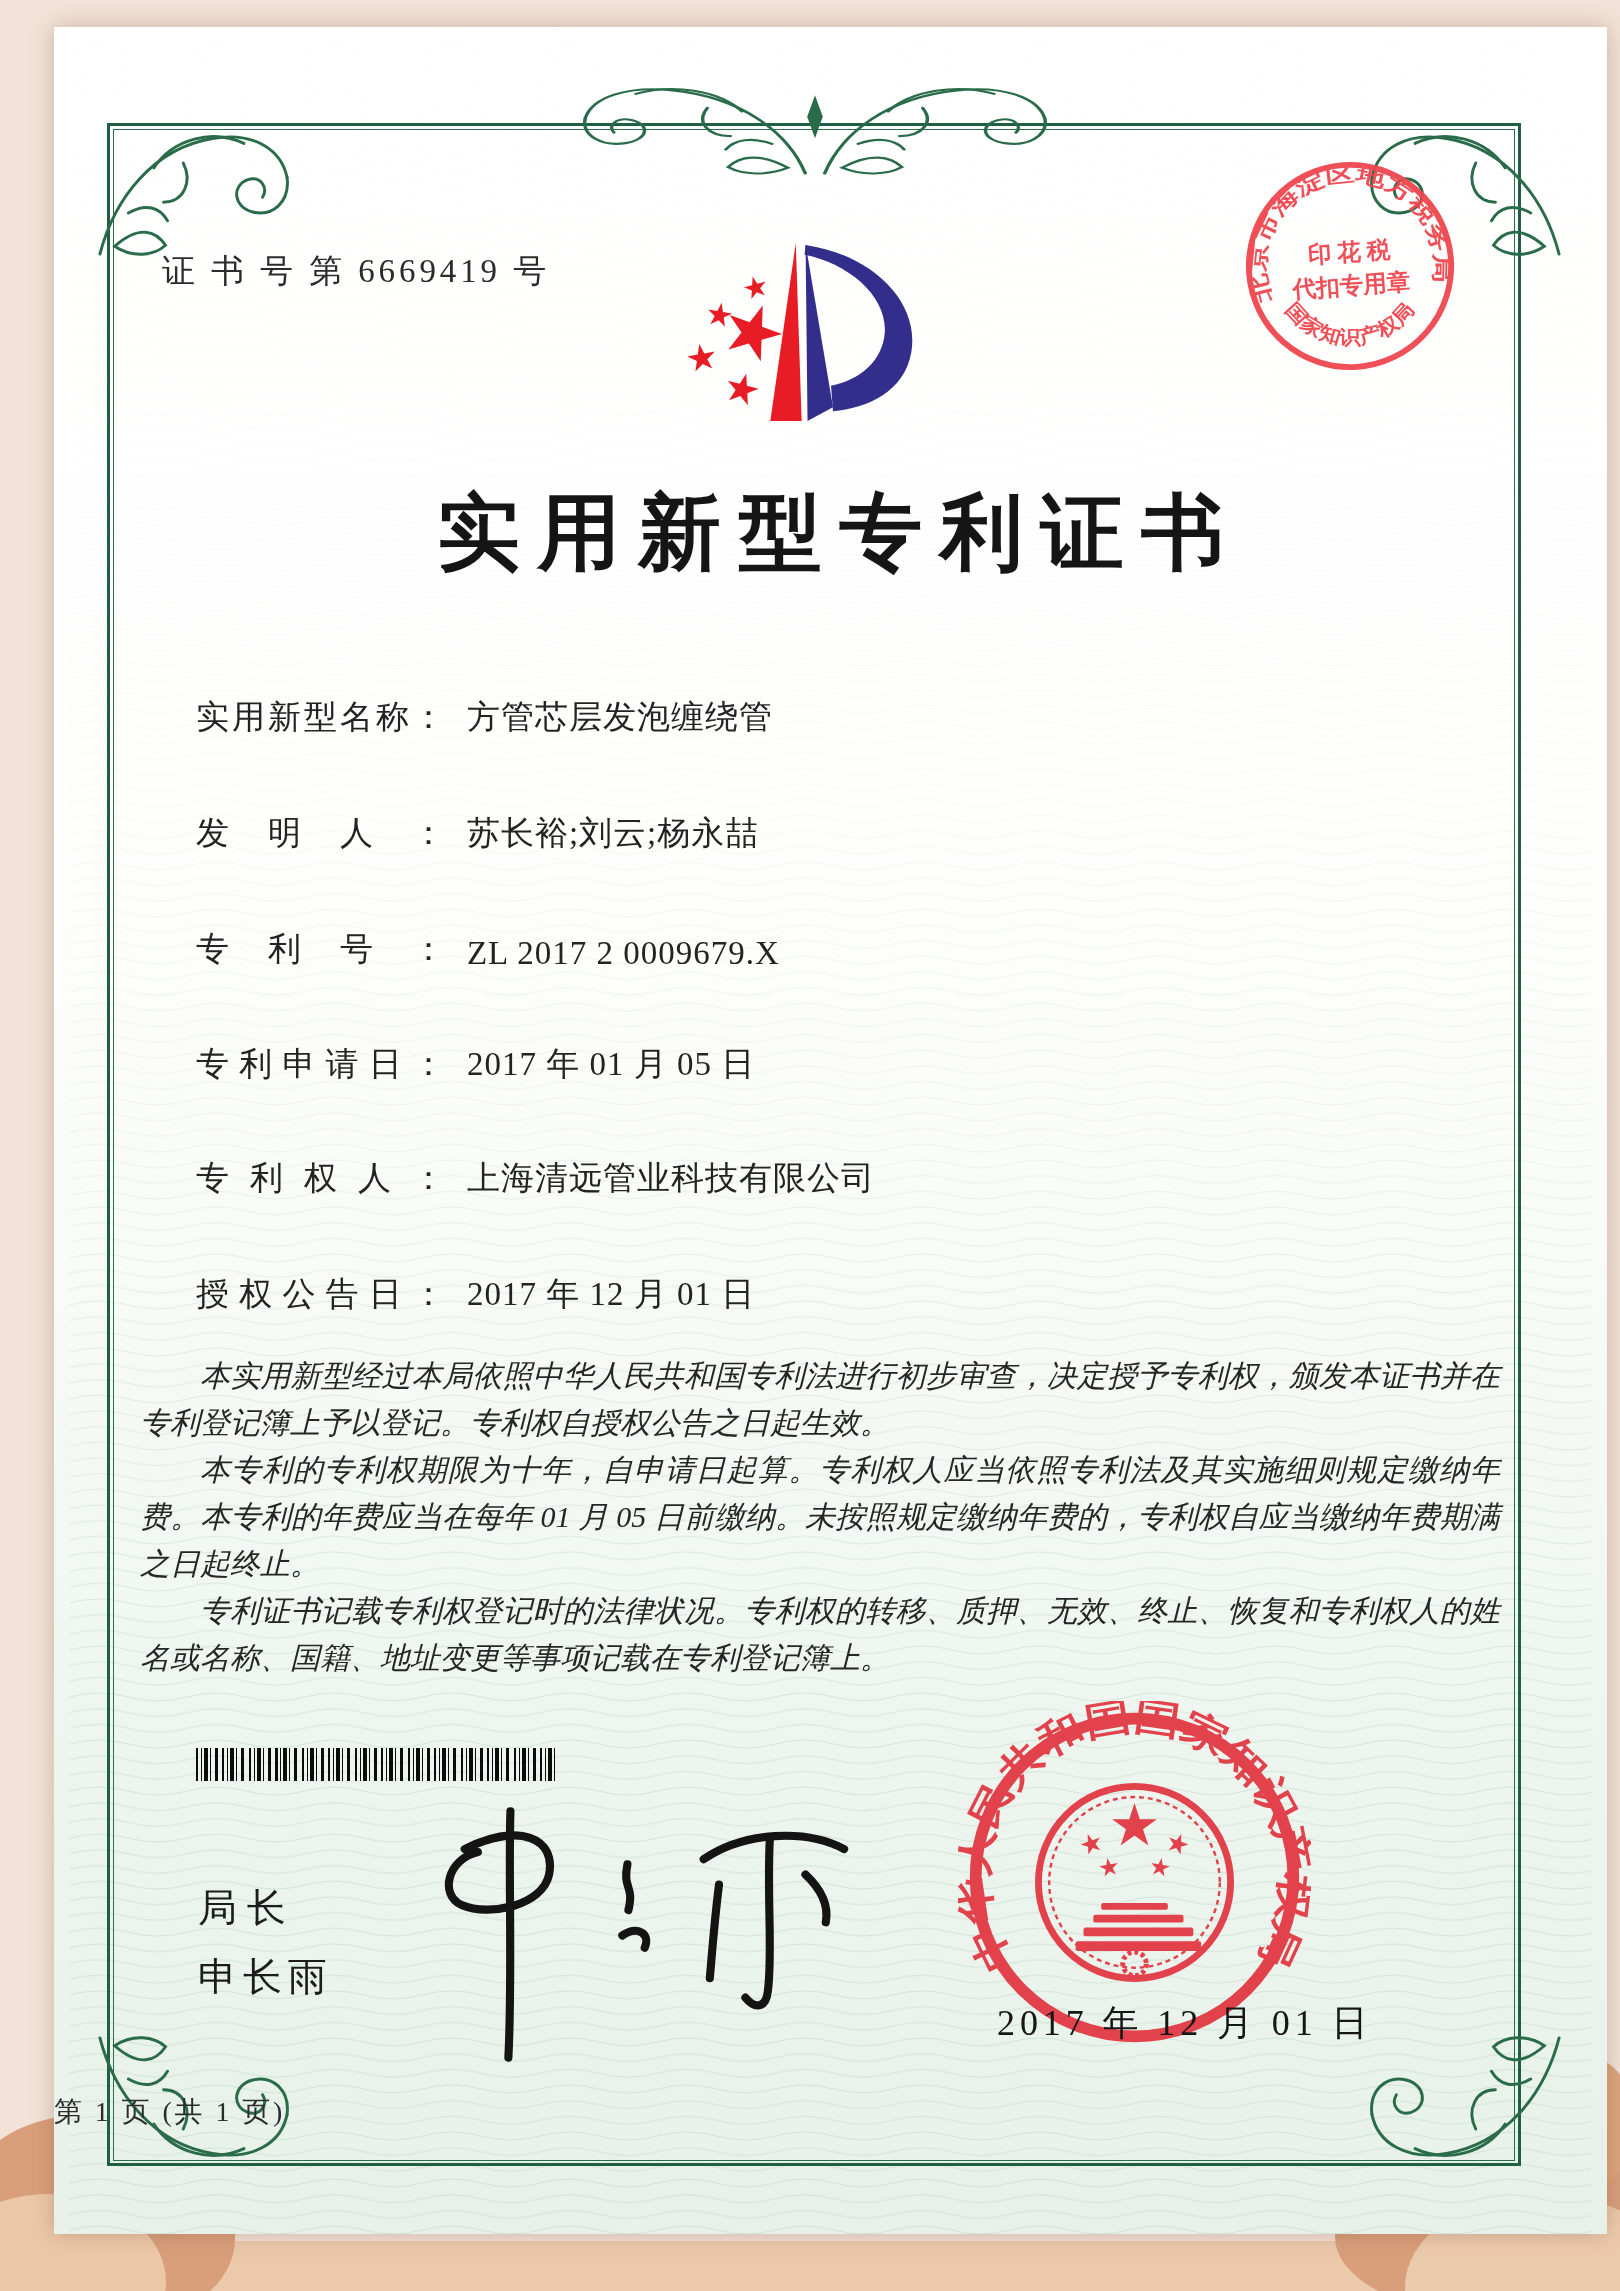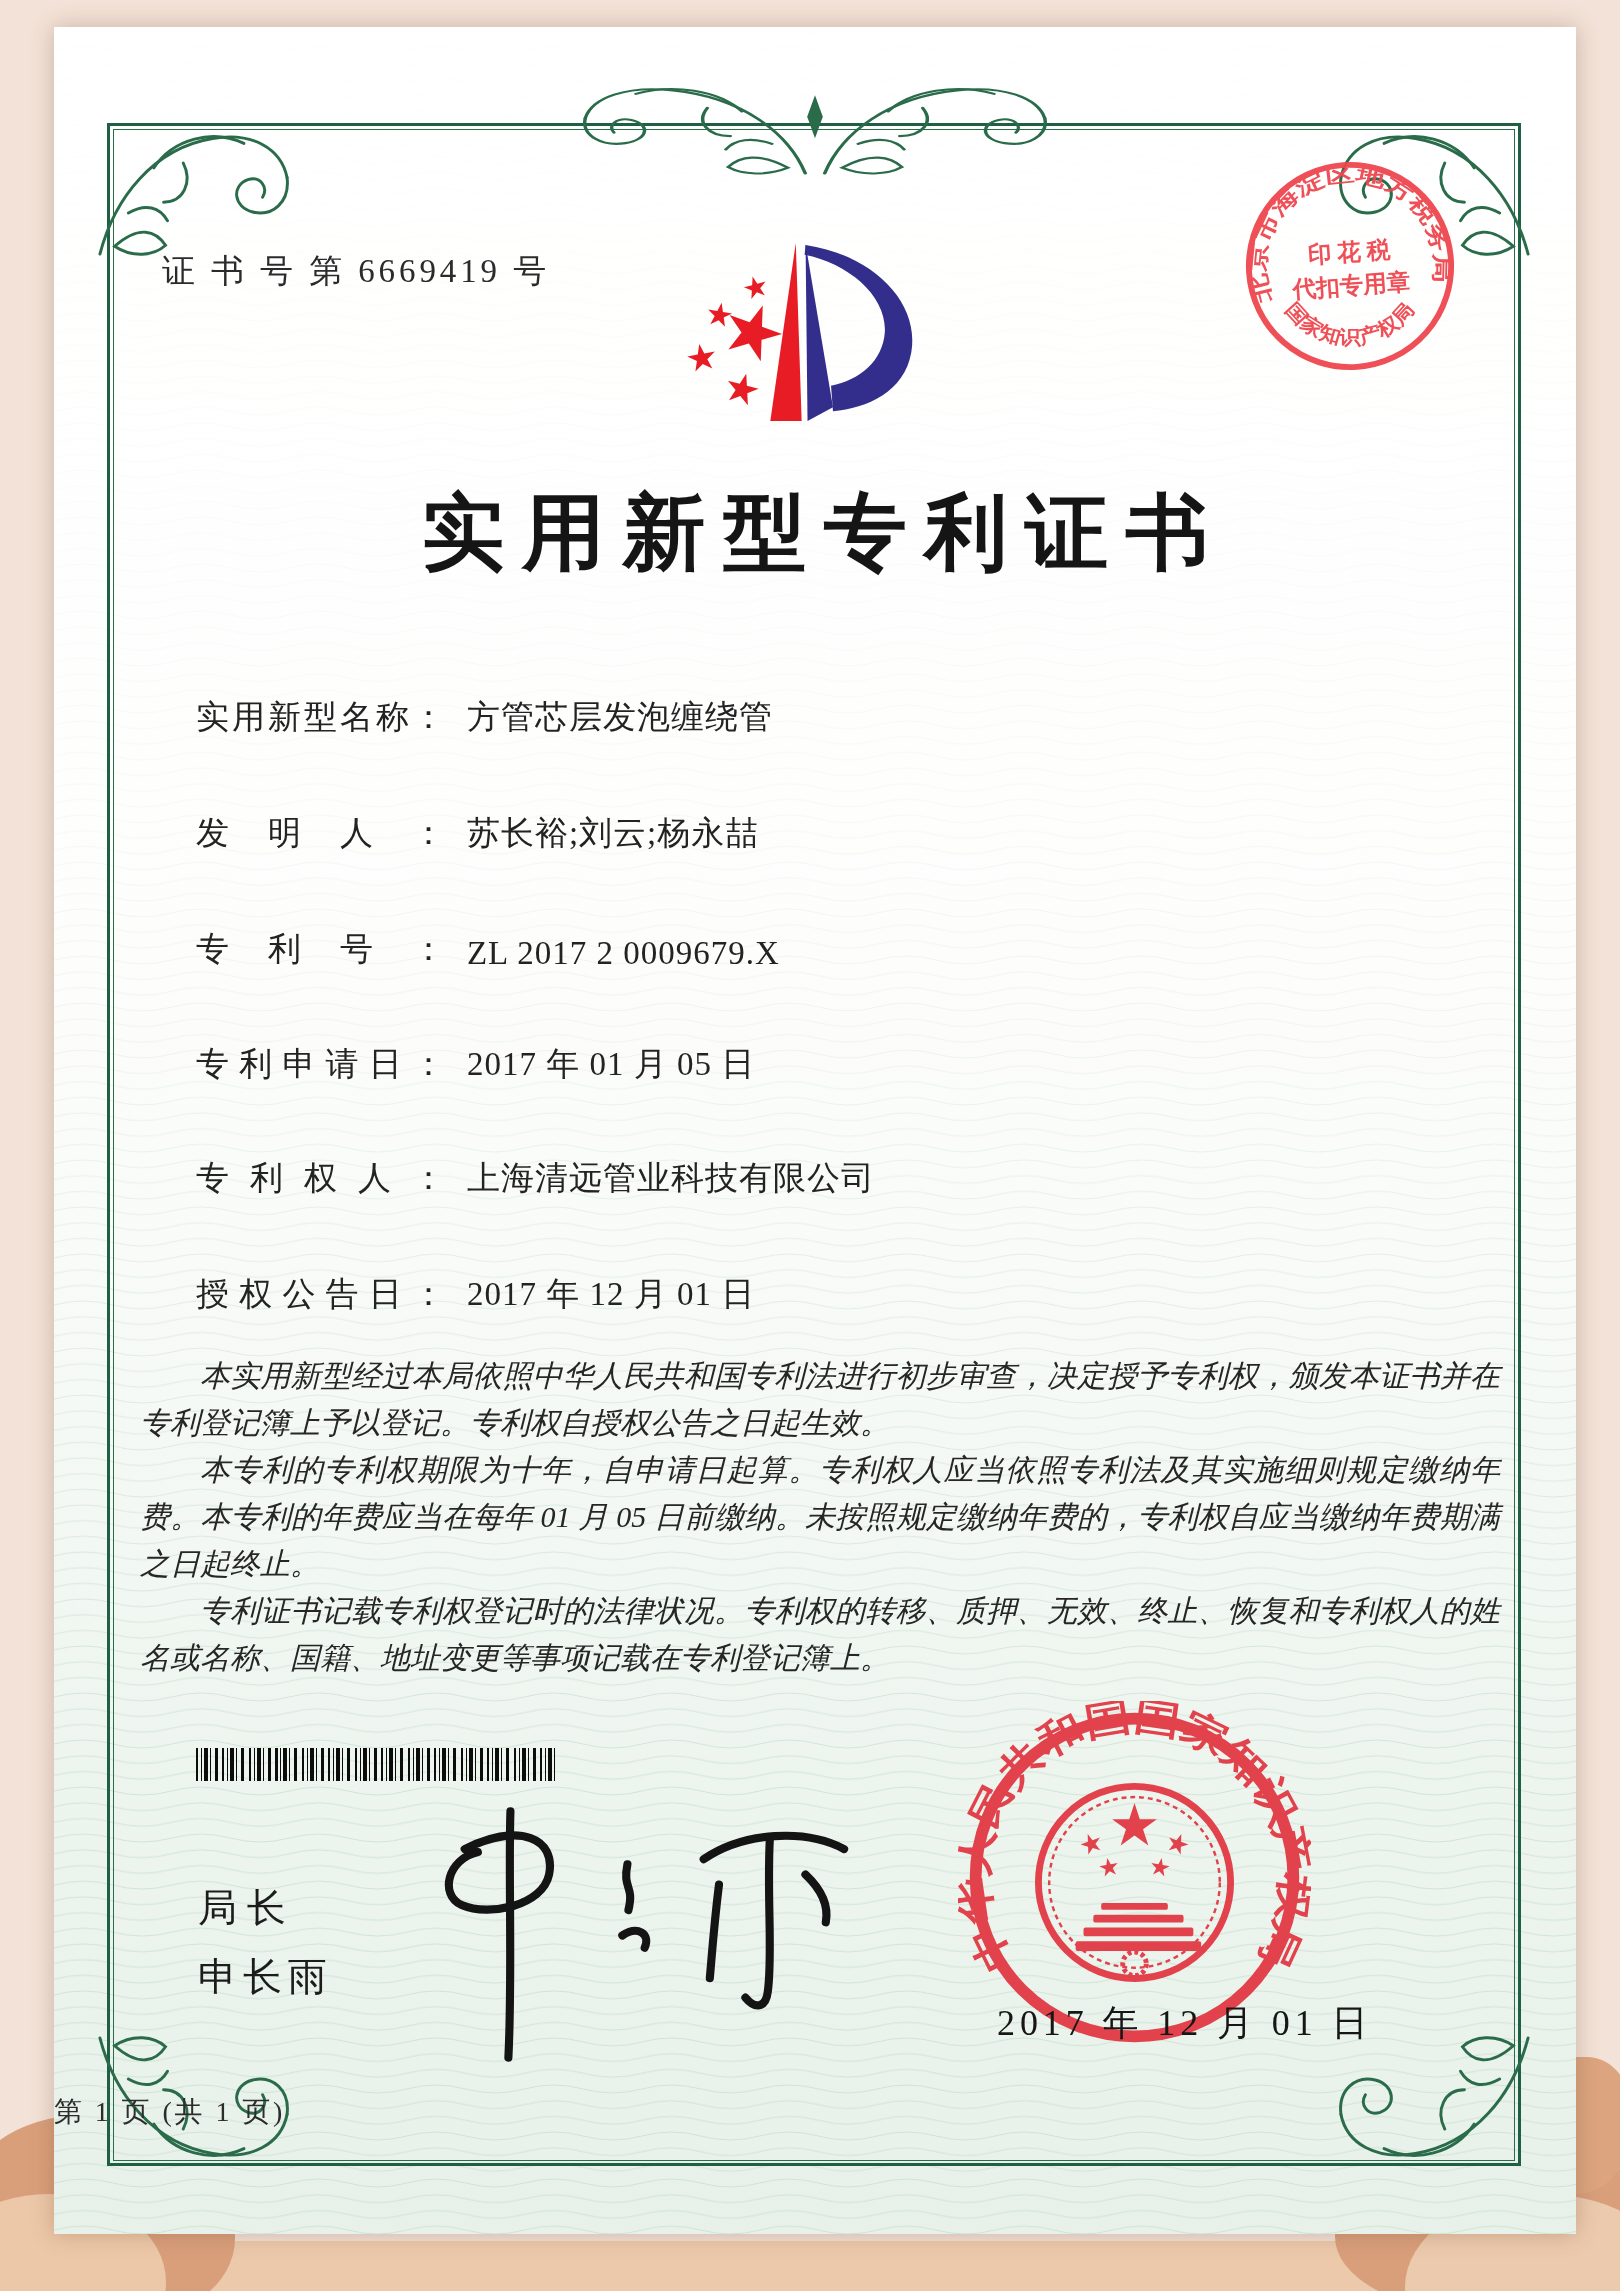--- a/index.html
+++ b/index.html
@@ -14,20 +14,21 @@
   .blob-bl1{left:-39px;bottom:-29px;width:274px;height:206px;background:#d99f7b;border-radius:45% 55% 40% 30%;}
   .blob-bl2{left:-69px;bottom:-78px;width:235px;height:176px;background:#ecc8a8;border-radius:50%;}
   .blob-br1{right:-29px;bottom:-19.6px;width:314px;height:167px;background:#d99f7b;border-radius:50% 40% 30% 45%;}
   .blob-br2{right:-59px;bottom:-88px;width:274px;height:186px;background:#eccaad;border-radius:50%;}
   .blob-br3{right:-9.8px;bottom:98px;width:118px;height:137px;background:#dca57f;border-radius:60% 40% 50% 50%;}
 
   .page{
     position:absolute;left:54px;top:27.4px;width:1522px;height:2207px;
     background:linear-gradient(180deg,#fdfdfb 0%,#f9fbf7 45%,#eff6f0 72%,#e7f1e9 100%);
     box-shadow:0 0 21.6px rgba(110,70,50,.30);
+    padding-left:31px;
   }
   .waves{position:absolute;left:0;top:0;width:100%;height:100%;pointer-events:none;}
   .waves-fade{position:absolute;left:0;top:0;width:100%;height:100%;
     background:linear-gradient(180deg,rgba(255,255,255,.95) 0%,rgba(255,255,255,.75) 35%,rgba(255,255,255,.25) 60%,rgba(255,255,255,0) 80%);
     pointer-events:none;}
 
   .frame{
     position:absolute;left:53px;top:96px;width:1414px;height:2043px;
     border:3.9px solid #1f5f44;box-sizing:border-box;
   }

